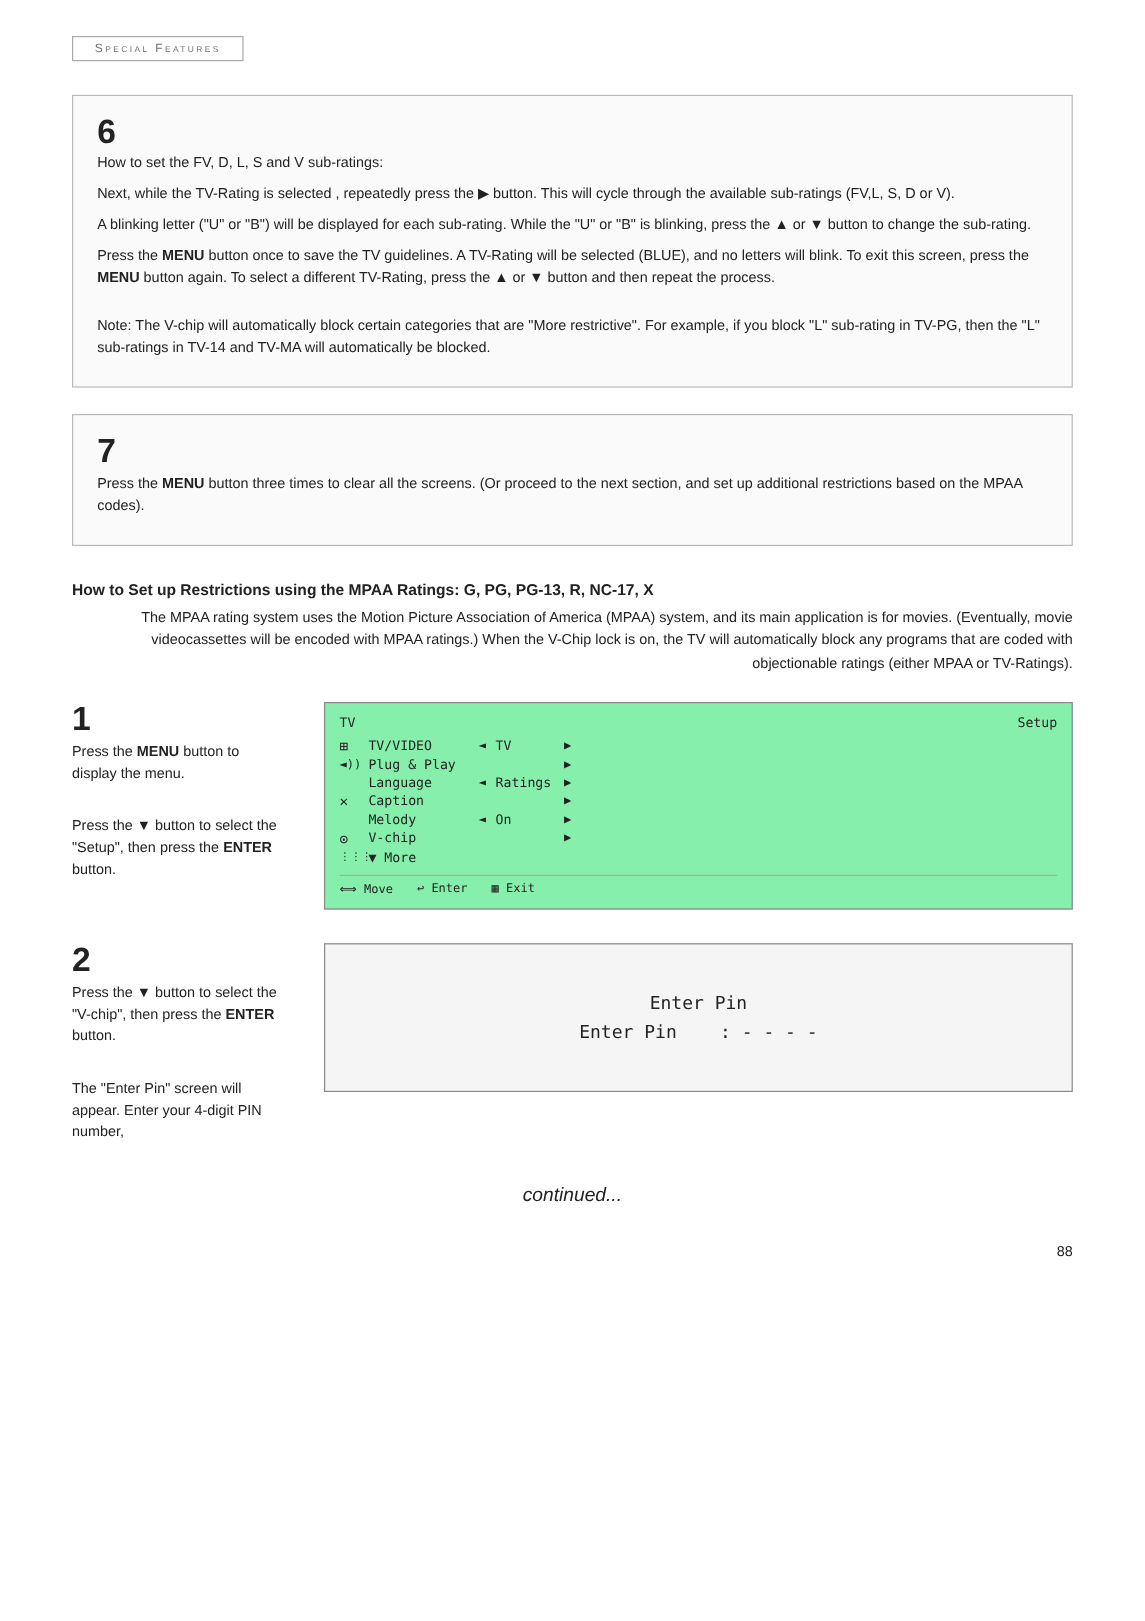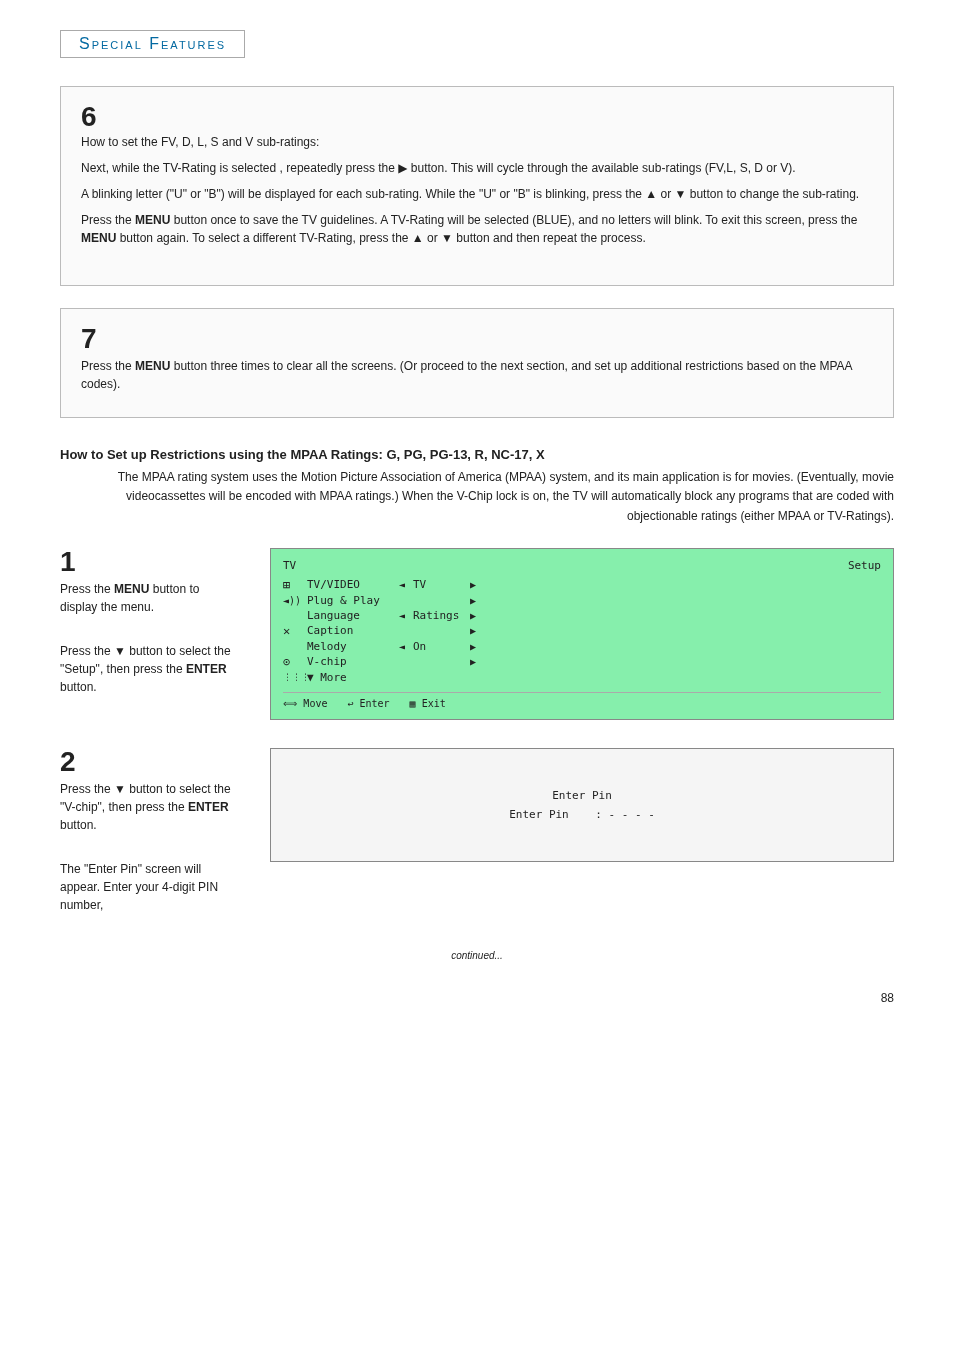--- a/index.html
+++ b/index.html
@@ -11,24 +11,24 @@
       width: 954px;
       min-height: 1351px;
       padding: 30px 60px;
     }
 
     .page-header {
       border: 1px solid #aaa;
       display: inline-block;
       padding: 4px 18px;
       margin-bottom: 28px;
-      font-size: 16px;
+      font-size: 10px;
       letter-spacing: 2px;
       font-variant: small-caps;
-      color: #0369a1;
+      color: #737373;
     }
 
     .section-box {
       border: 1px solid #bbb;
       padding: 16px 20px;
       margin-bottom: 22px;
       background: #fafafa;
     }
 
     .step-number {
@@ -150,33 +150,33 @@
       text-align: center;
     }
 
     .pin-box-inner {
       margin-top: 20px;
       margin-bottom: 20px;
     }
 
     .pin-row {
       margin-bottom: 6px;
-      font-size: 11px;
+      font-size: 15px;
     }
 
     .page-number {
       text-align: right;
       font-size: 12px;
       margin-top: 30px;
     }
 
     .continued {
       text-align: center;
       font-style: italic;
-      font-size: 10px;
+      font-size: 16px;
       margin-top: 10px;
     }
   </style>
 </head>
 <body>
 
 
 
 
 <div class="page-header">
@@ -186,20 +186,21 @@
 
 <div class="section-box">
   <div class="step-number">6</div>
   <div class="step-title">How to set the FV, D, L, S and V sub-ratings:</div>
   <div class="step-text">Next, while the TV-Rating is selected , repeatedly press the ▶ button.  This will cycle through the available sub-ratings (FV,L, S, D or V).</div>
   <div class="step-text">A blinking letter ("U" or "B") will be displayed for each sub-rating. While the "U" or "B" is blinking, press the ▲ or ▼ button to change the sub-rating.</div>
   <div class="step-text">
     Press the <b>MENU</b> button once to save the TV guidelines. A TV-Rating will be selected (BLUE), and no letters will blink. To exit this screen, press the <b>MENU</b> button again. To select a different TV-Rating, press the ▲ or ▼ button and then repeat the process.
   </div>
   <br>
+  <div class="step-text">Note: The V-chip will automatically block certain categories that are "More restrictive". For example, if you block "L" sub-rating in TV-PG, then the "L" sub-ratings in TV-14 and TV-MA will automatically be blocked.</div>
 </div>
 
 
 <div class="section-box">
   <div class="step-number">7</div>
   <div class="step-text">
     Press the <b>MENU</b> button three times to clear all the screens. (Or proceed to the next section, and set up additional restrictions based on the MPAA codes).
   </div>
 </div>
 

